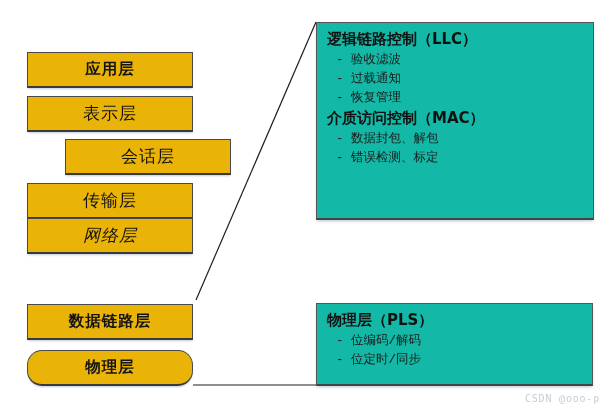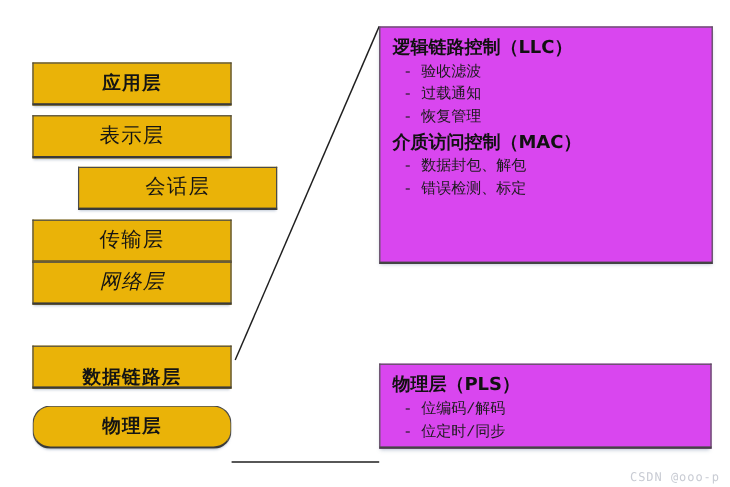--- a/index.html
+++ b/index.html
@@ -57,35 +57,35 @@
   .layer-box.emphasis .layer-label {
     font-weight: bold;
     font-size: 15.5px;
   }
 
   
   .detail-panel {
     position: absolute;
     left: 316px;
     box-sizing: border-box;
-    background: #d946ef;
+    background: #14b8a6;
     border: 1px solid #555;
     border-bottom: 2px solid #444;
     box-shadow: 0 2px 3px -1px rgba(120,140,170,0.5);
     padding: 6px 10px 17px 10px;
   }
   #panel-llc {
     top: 22px;
     width: 278px;
     height: 198px;
   }
   #panel-pls {
     top: 303px;
     width: 277px;
-    height: 71px;
+    height: 83px;
   }
   .panel-heading {
     font-family: "DejaVu Sans", "Liberation Sans", sans-serif;
     font-weight: bold;
     font-size: 15px;
     color: #111;
     line-height: 1.45;
     white-space: nowrap;
   }
   .panel-item {
@@ -144,25 +144,25 @@
     </div>
 
     <div class="layer-box" style="top:183px;">
       <span class="layer-label">传输层</span>
     </div>
 
     <div class="layer-box" style="top:218px;font-style:italic;">
       <span class="layer-label">网络层</span>
     </div>
 
-    <div class="layer-box emphasis" style="top:288px;align-items:flex-end;">
+    <div class="layer-box emphasis" style="top:304px;">
       <span class="layer-label">数据链路层</span>
     </div>
 
-    <div class="layer-box emphasis" style="top:338px;border-radius:15px;">
+    <div class="layer-box emphasis" style="top:350px;border-radius:15px;">
       <span class="layer-label">物理层</span>
     </div>
 
   </div>
 
   <div class="detail-panel" id="panel-llc">
 
     <div class="panel-heading">逻辑链路控制（LLC）</div>
     <div class="panel-item">- 验收滤波</div>
     <div class="panel-item">- 过载通知</div>

